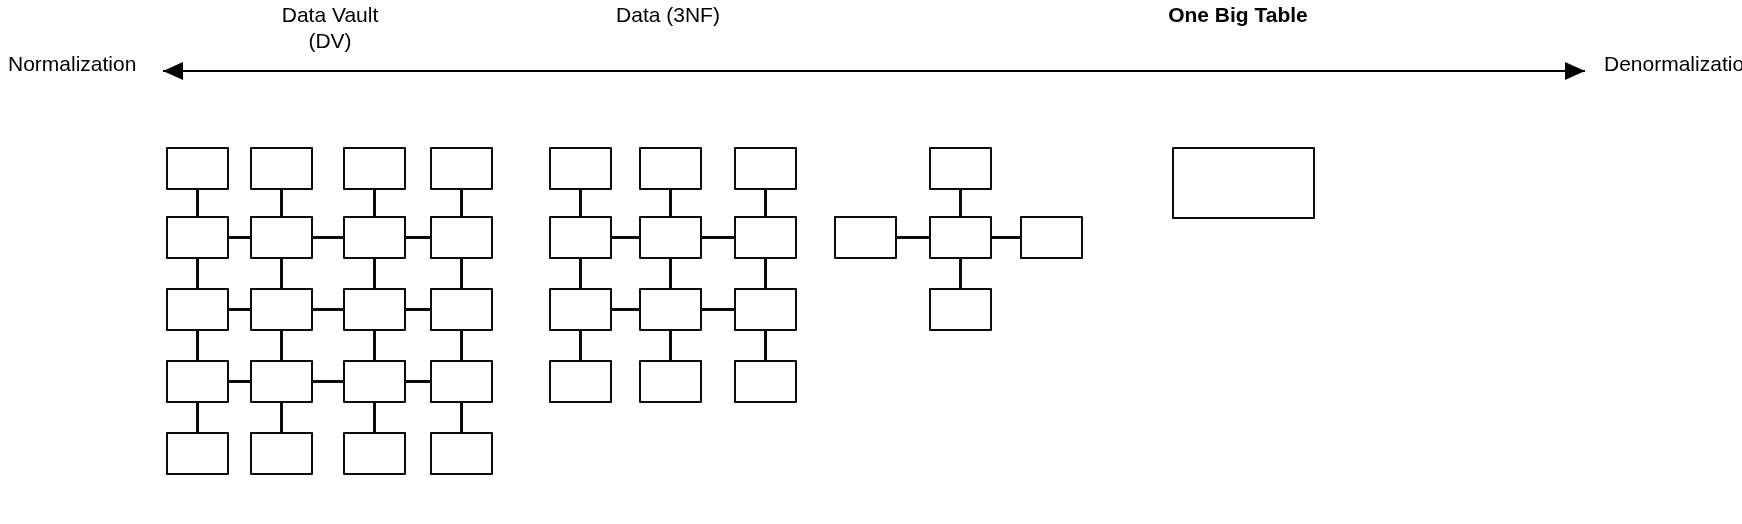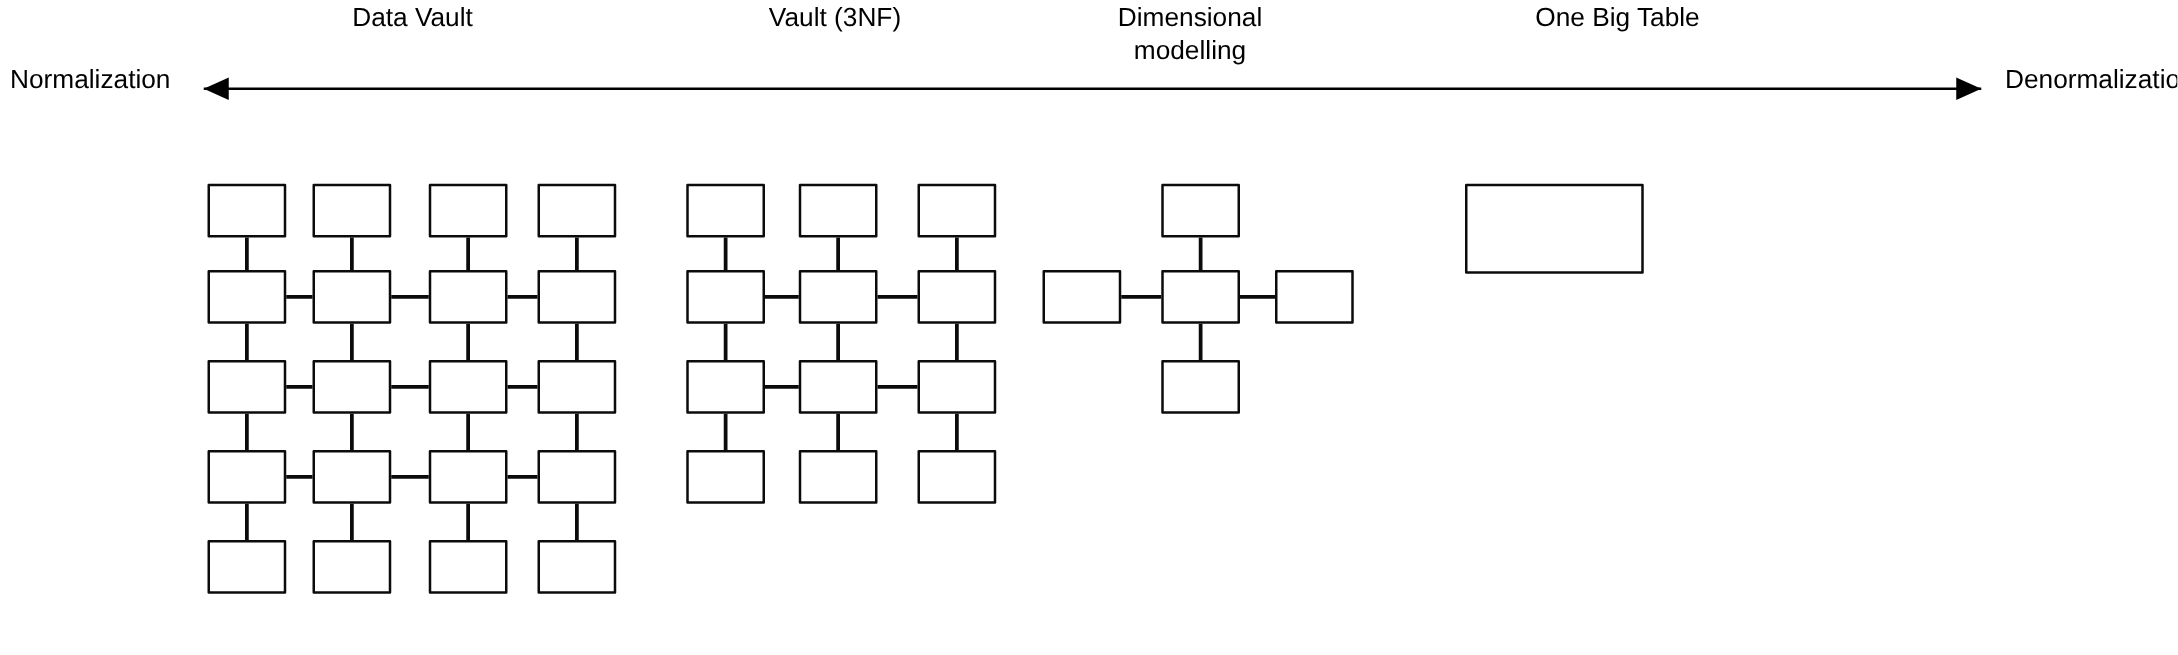--- a/index.html
+++ b/index.html
@@ -64,21 +64,21 @@
     top: 2px;
     width: 260px;
     text-align: center;
     font-size: 21px;
     line-height: 26px;
     color: #000;
   }
   #category-label-0 { left: 200px; }
   #category-label-1 { left: 538px; }
   #category-label-2 { left: 822px; }
-  #category-label-3 { left: 1164px; }
+  #category-label-3 { left: 1108px; font-weight: bold; }
 
   
   .schema-area { position: absolute; left: 0; top: 0; width: 1742px; height: 524px; }
 
   .node-box {
     position: absolute;
     box-sizing: border-box;
     background: #ffffff;
     border: 2.4px solid #0b0b0b;
     border-radius: 1px;
@@ -90,27 +90,24 @@
   .connector.v { width: 2.4px; }
   .connector.h { height: 2.4px; }
 </style>
 </head>
 <body>
 
 <div id="canvas">
 
   <div class="category-label" id="category-label-0">
     <div>Data Vault</div>
+    <div>(DV)</div>
   </div>
   <div class="category-label" id="category-label-1">
-    <div>Vault (3NF)</div>
-  </div>
-  <div class="category-label" id="category-label-2">
-    <div>Dimensional</div>
-    <div>modelling</div>
+    <div>Data (3NF)</div>
   </div>
   <div class="category-label" id="category-label-3">
     <div>One Big Table</div>
   </div>
 
   <div class="axis-end-label" id="axis-label-left">Normalization</div>
   <div class="axis-end-label" id="axis-label-right">Denormalization</div>
   <div class="axis-line"></div>
   <div class="arrowhead left"></div>
   <div class="arrowhead right"></div>

